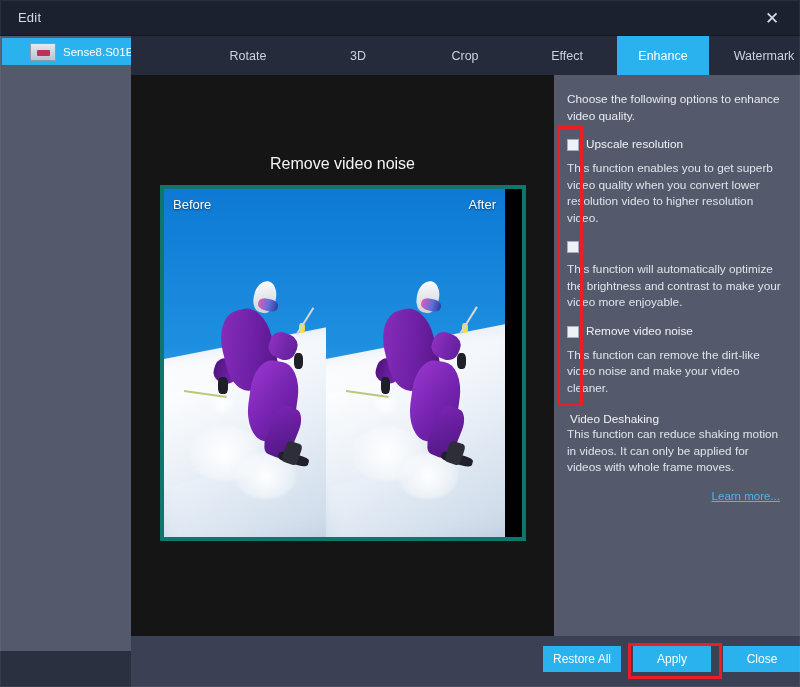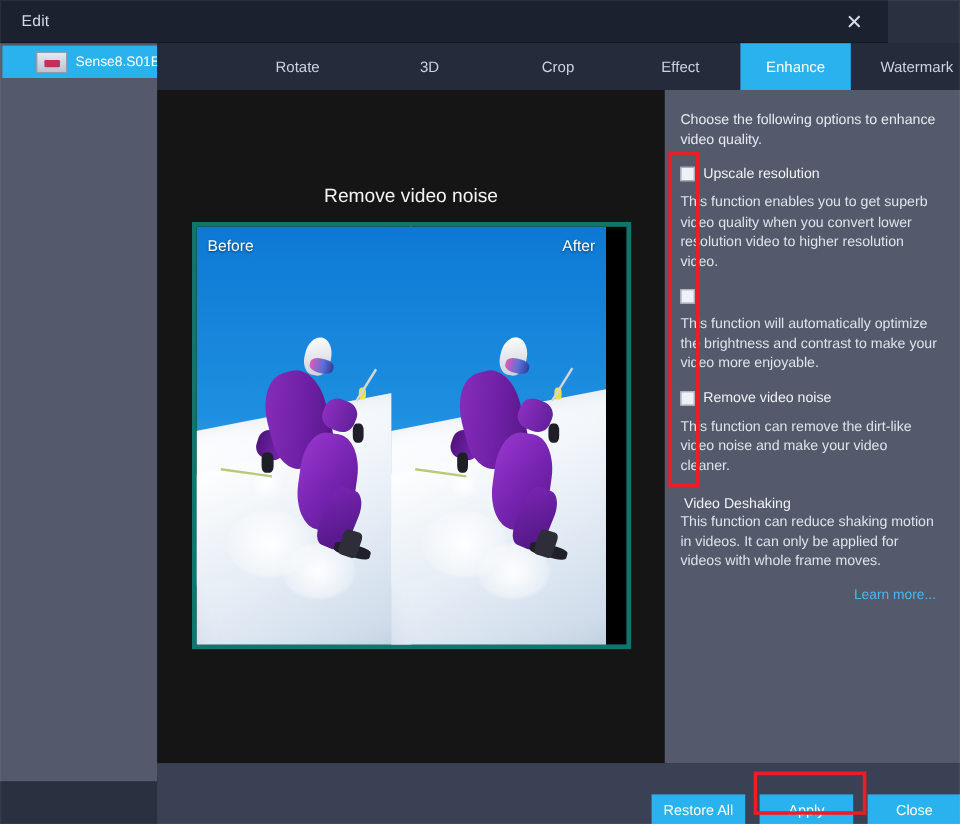--- a/index.html
+++ b/index.html
@@ -10,21 +10,21 @@
     overflow: hidden;
   }
   #app {
     position: relative;
     width: 800px; height: 687px;
     background: #2b3040;
   }
 
   
   .titlebar {
-    position: absolute; left: 0; top: 0; width: 740px; height: 36px;
+    position: absolute; left: 0; top: 0; width: 800px; height: 36px;
     background: #1c2130;
     border-bottom: 1px solid #141824;
   }
   .titlebar-title {
     position: absolute; left: 18px; top: 10px;
     font-size: 13px; color: #d6dae3; letter-spacing: .2px;
   }
   .close-btn {
     position: absolute; right: 8px; top: 4px;
     width: 40px; height: 30px;
@@ -192,39 +192,39 @@
     margin: 13px 0 8px 0; cursor: pointer;
   }
   .cbox {
     width: 12px; height: 12px; flex: none; margin-top: 2px;
     background: #eef1f5; border: 1px solid #a7aebb;
   }
   .cb-label { font-size: 11.8px; color: #f0f2f6; line-height: 15px; }
   .section-label { font-size: 11.8px; color: #f0f2f6; margin: 16px 0 0 3px; }
   .learn {
     text-align: right; margin-top: 14px; padding-right: 4px;
-    font-size: 11.5px; color: #49b7f0; cursor: pointer;
+    font-size: 11.5px; color: #49b7f0; text-decoration: underline; cursor: pointer;
   }
   .panel-btns {
     position: absolute; right: 13px; bottom: 24px;
     display: flex; gap: 8px;
   }
   .gbtn {
     background: #f4f6f8; border: 1px solid #9aa2af; color: #23262e;
     font-size: 11.5px; padding: 4px 8px; cursor: pointer;
     font-family: "Liberation Sans", sans-serif;
   }
 
   
   .bottombar {
     position: absolute; left: 131px; top: 636px; width: 669px; height: 51px;
     background: #3a4154;
   }
   .bbtn {
-    position: absolute; top: 26px; height: 26px;
+    position: absolute; top: 10px; height: 26px;
     background: #29b2ee; color: #ffffff; border: none;
     font-size: 12px; cursor: pointer;
     font-family: "Liberation Sans", sans-serif;
   }
 
   
   .anno {
     position: absolute; border: 3px solid #ee1c25; pointer-events: none; z-index: 40;
   }
 

